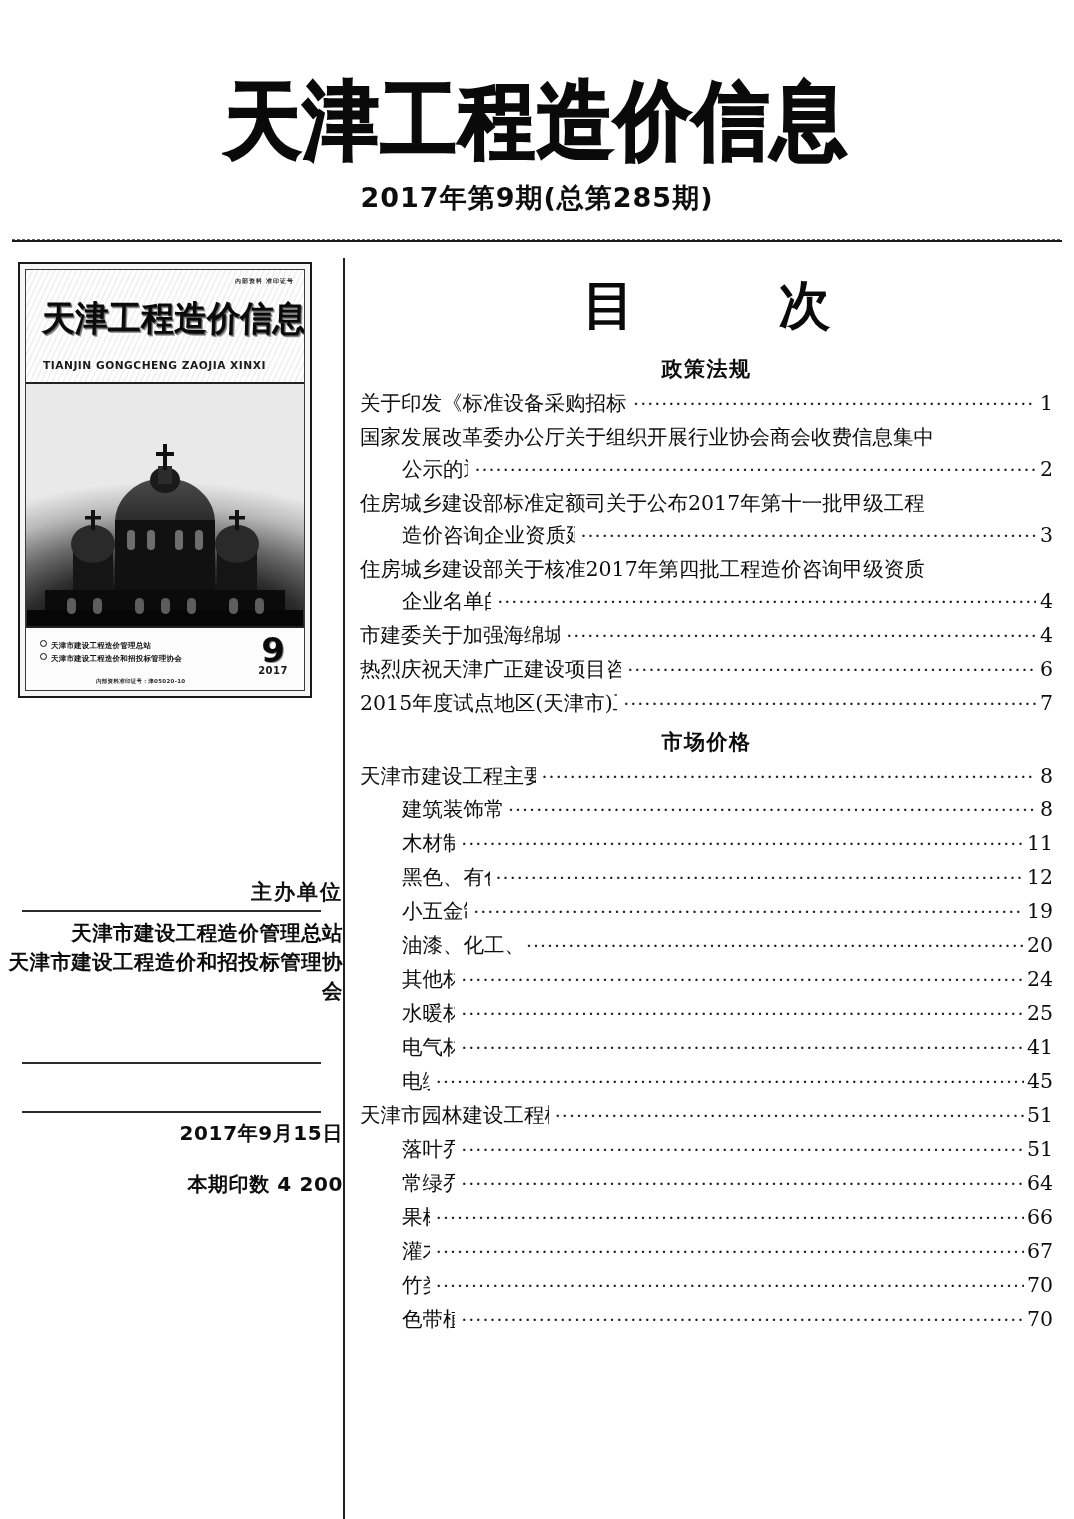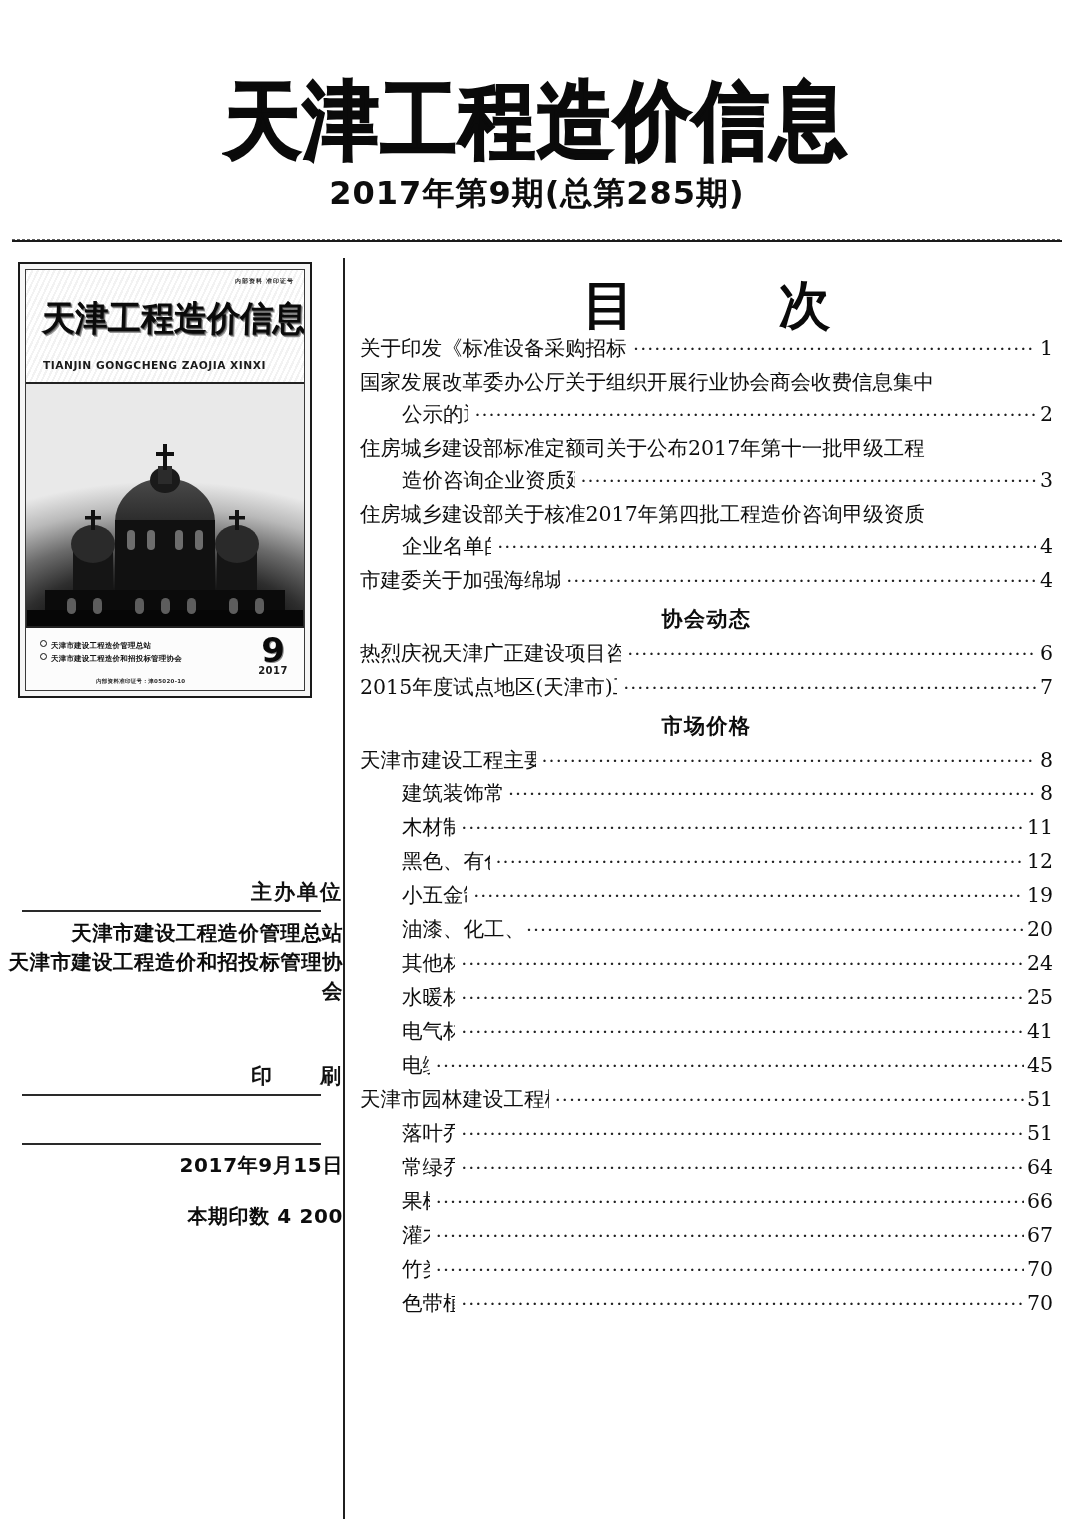--- a/index.html
+++ b/index.html
@@ -30,24 +30,24 @@
     letter-spacing: 2px;
     line-height: 1.0;
     color: #0a0a0a;
     -webkit-text-stroke: 2px #0a0a0a;
     margin: 0;
     transform: scaleY(1.12);
     transform-origin: center top;
   }
   .masthead-issue {
     font-family: "DejaVu Sans", "Liberation Sans", sans-serif;
-    font-size: 32px;
+    font-size: 27px;
     font-weight: 700;
     letter-spacing: 1px;
-    margin-top: 18px;
+    margin-top: 26px;
     color: #0d0d0d;
   }
 
   .rule-main {
     position: absolute;
     top: 240px;
     left: 12px;
     right: 12px;
     height: 2px;
     background: #1a1a1a;
@@ -395,38 +395,38 @@
   </div>
 
   <div class="pub-block">
     <div class="pub-label">主办单位</div>
     <div class="pub-rule"></div>
     <div class="pub-line">天津市建设工程造价管理总站</div>
     <div class="pub-line">天津市建设工程造价和招投标管理协会</div>
 
     <div class="pub-gap-lg"></div>
 
-    <div class="pub-label">印　　刷</div>
     <div class="pub-rule"></div>
 
     <div class="pub-gap-md"></div>
 
     <div class="pub-rule"></div>
     <div class="pub-plain">2017年9月15日</div>
 
     <div class="pub-gap-sm"></div>
 
     <div class="pub-plain">本期印数 4 200</div>
   </div>
 
 </div>
 
 <div class="right-col">
   <div class="toc-title">目　次</div>
   <div id="toc-body">
+      <div class="sect-head">政策法规</div>
       <div class="toc-row">
         <span class="toc-text">关于印发《标准设备采购招标文件》等五个标准招标文件的通知</span>
         <span class="toc-dots"></span>
         <span class="toc-page">1</span>
       </div>
       <div class="toc-row nopage">
         <span class="toc-text">国家发展改革委办公厅关于组织开展行业协会商会收费信息集中</span>
       </div>
       <div class="toc-row indent">
         <span class="toc-text">公示的通知</span>
@@ -447,21 +447,20 @@
       <div class="toc-row indent">
         <span class="toc-text">企业名单的公告</span>
         <span class="toc-dots"></span>
         <span class="toc-page">4</span>
       </div>
       <div class="toc-row">
         <span class="toc-text">市建委关于加强海绵城市建设管理的通知</span>
         <span class="toc-dots"></span>
         <span class="toc-page">4</span>
       </div>
-      <div class="sect-head tight">协会动态</div>
       <div class="toc-row">
         <span class="toc-text">热烈庆祝天津广正建设项目咨询股份有限公司正式挂牌上市！</span>
         <span class="toc-dots"></span>
         <span class="toc-page">6</span>
       </div>
       <div class="toc-row">
         <span class="toc-text">2015年度试点地区(天津市)工程造价咨询企业信用评价结果</span>
         <span class="toc-dots"></span>
         <span class="toc-page">7</span>
       </div>

